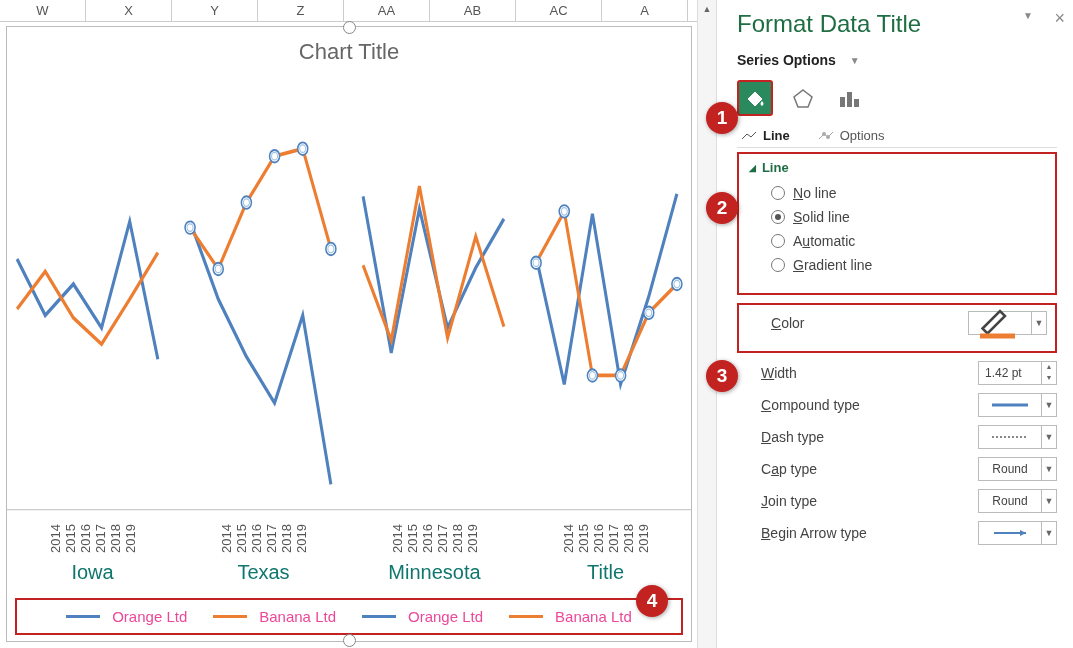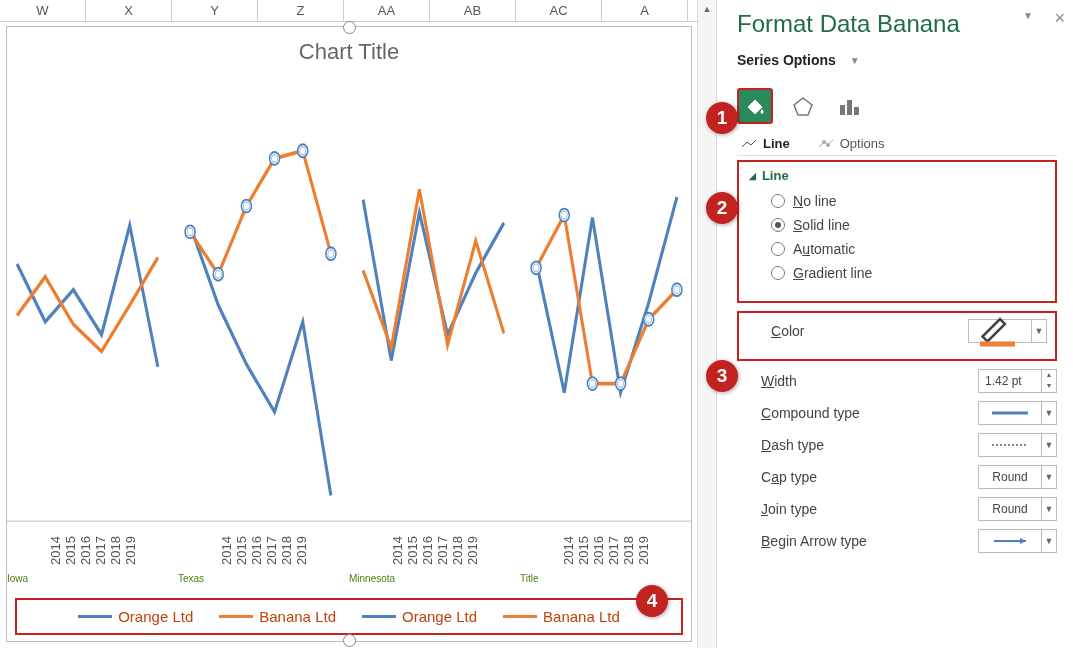--- a/index.html
+++ b/index.html
@@ -14,32 +14,32 @@
 .chart-selected{border:1px solid #bbb;position:relative;height:100%;display:flex;flex-direction:column}
 .handle{width:11px;height:11px;border:1px solid #888;border-radius:50%;background:#fff;position:absolute}
 .h-top{top:-6px;left:50%;margin-left:-6px}
 .h-bot{bottom:-6px;left:50%;margin-left:-6px}
 .chart-title{text-align:center;font-size:22px;color:#666;margin:12px 0 6px 0}
 .plot{flex:1;position:relative}
 .axis-years{display:flex}
 .group{flex:1;display:flex;flex-direction:column;align-items:center}
 .year-text{writing-mode:vertical-rl;transform:rotate(180deg);font-size:13px;color:#555;margin:2px 0}
 .states{display:flex;margin:6px 0 10px 0}
-.state{flex:1;font-size:10px;color:#4d7c0f}
+.state{flex:1;text-align:center;font-size:20px;color:#0f766e}
 .legend{display:flex;align-items:center;justify-content:center;gap:26px;padding:8px 0;border:2px solid #c22320;margin:4px 8px 6px 8px}
-.leg-item{display:flex;align-items:center;gap:6px;font-size:15px;color:#c2410c}
+.leg-item{display:flex;align-items:center;gap:12px;font-size:15px;color:#ec4899}
 .leg-line{width:34px;height:0;border-top:3px solid}
 .blue{border-color:#4e81bd}
 .orange{border-color:#ed7d31}
 
 .right{flex:1;padding:8px 16px 0 20px;position:relative}
 .close{position:absolute;top:8px;right:8px;font-size:18px;color:#888}
 .arrow{position:absolute;top:10px;right:40px;font-size:10px;color:#888}
 .pane-title{font-size:24px;color:#1f6e43;margin:2px 0 14px 0;font-weight:400}
-.ser-opt{font-size:14px;font-weight:600;color:#222;display:flex;align-items:center;gap:14px;margin-bottom:20px}
+.ser-opt{font-size:14px;font-weight:600;color:#222;display:flex;align-items:center;gap:14px;margin-bottom:12px}
 .tabrow{display:flex;gap:14px;align-items:center;margin-bottom:12px;position:relative}
 .tabbtn{width:30px;height:30px;display:flex;align-items:center;justify-content:center;border:1px solid transparent;border-radius:3px}
 .tabbtn.sel{background:#2b8a5d}
 .redbox{border:2px solid #c22320}
 .tabbtn.redbox{padding:1px}
 
 .line-tabs{border-bottom:1px solid #ddd;display:flex;gap:28px;padding:0 4px 4px 4px;font-size:13px;color:#555;margin-bottom:4px}
 .ltab{display:flex;align-items:center;gap:6px}
 .ltab.act{font-weight:600;color:#222}
 
@@ -213,21 +213,21 @@
               <span>Banana Ltd</span>
             </div>
         </div>
       </div>
     </div>
   </div>
 
   <div class="right">
     <span class="arrow">▼</span>
     <span class="close">×</span>
-    <div class="pane-title">Format Data Banana</div>
+    <div class="pane-title">Format Data Title</div>
     <div class="ser-opt">
       <span>Series Options</span>
       <span style="font-size:10px;color:#888">▼</span>
     </div>
 
     <div class="tabrow">
       <div class="tabbtn sel redbox">
         <svg width="22" height="22">
             <path d="M4 12 L11 5 L18 12 L11 19 Z" fill="#fff" stroke="#fff"></path>
             <path d="M18 14 Q21 17 18 19 Q15 17 18 14" fill="#fff"></path>

